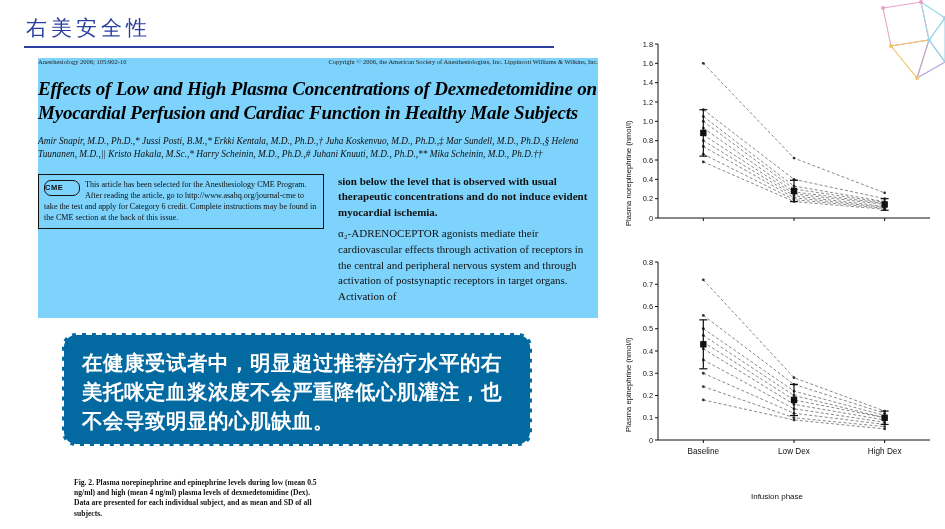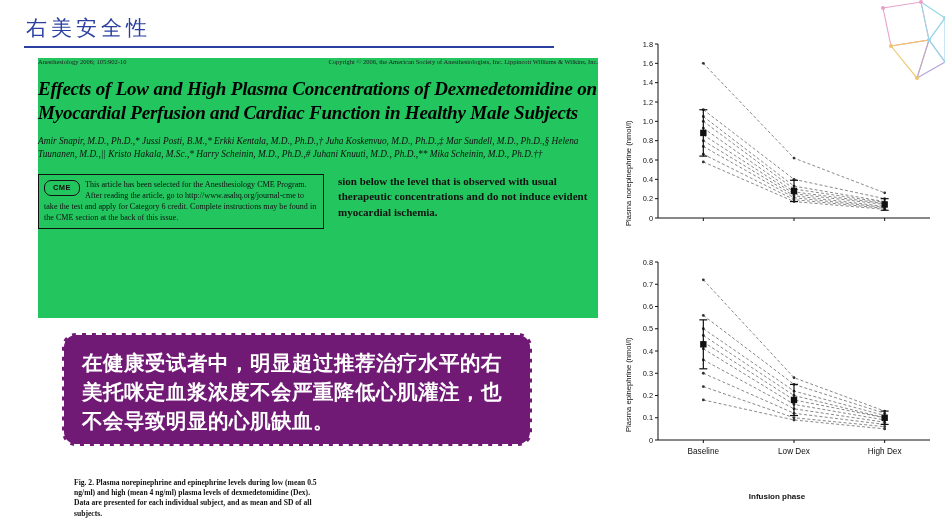--- a/index.html
+++ b/index.html
@@ -45,21 +45,21 @@
     pointer-events: none;
   }
 
   
   #article-scan {
     position: absolute;
     left: 38px;
     top: 58px;
     width: 560px;
     height: 260px;
-    background: #22c55e;
+    background: #7dd3fc;
     color: #111111;
   }
   .art-head {
     display: flex;
     justify-content: space-between;
     font-size: 6.5px;
     color: #222;
     font-family: "Liberation Serif", serif;
     border-bottom: 0px;
     padding-bottom: 2px;
@@ -102,21 +102,20 @@
   }
   .cme-badge {
     float: left;
     width: 34px;
     height: 14px;
     border: 1.2px solid #111;
     border-radius: 7px;
     margin: 1px 5px 1px 0;
     font-size: 7.5px;
     font-weight: bold;
-    text-align: center;
     line-height: 14px;
     letter-spacing: 0.5px;
     font-family: "Liberation Sans", sans-serif;
   }
   .art-col-right {
     width: 250px;
     font-family: "Liberation Serif", serif;
     font-size: 11px;
     line-height: 1.42;
     color: #111;
@@ -124,21 +123,21 @@
   .art-col-right p { margin: 0 0 6px 0; }
   .art-col-right .bold-lead { font-weight: bold; }
 
   
   #callout {
     position: absolute;
     left: 62px;
     top: 333px;
     width: 470px;
     height: 113px;
-    background: #701a75;
+    background: #0369a1;
     border: 2px dashed #ffffff;
     border-radius: 14px;
     box-sizing: border-box;
     padding: 13px 16px 10px 18px;
     color: #ffffff;
     font-size: 20.5px;
     font-weight: bold;
     line-height: 1.42;
     letter-spacing: 0.5px;
   }
@@ -158,21 +157,21 @@
     position: absolute;
     transform: rotate(-90deg);
     transform-origin: left top;
     font-size: 7.6px;
     color: #111;
     white-space: nowrap;
   }
   #x-axis-title {
     position: absolute;
     font-size: 8px;
-    font-weight: bold;
+    font-weight: normal;
     color: #111;
     text-align: center;
     width: 100%;
   }
   #fig-caption {
     position: absolute;
     left: 74px;
     top: 478px;
     width: 252px;
     font-family: "Liberation Serif", serif;
@@ -219,20 +218,21 @@
   <div class="art-authors">Amir Snapir, M.D., Ph.D.,* Jussi Posti, B.M.,* Erkki Kentala, M.D., Ph.D.,† Juha Koskenvuo, M.D., Ph.D.,‡ Mar Sundell, M.D., Ph.D.,§ Helena Tuunanen, M.D.,|| Kristo Hakala, M.Sc.,* Harry Scheinin, M.D., Ph.D.,# Juhani Knuuti, M.D., Ph.D.,** Mika Scheinin, M.D., Ph.D.††</div>
   <div class="art-cols">
     <div class="art-col-left">
       <div class="cme-box">
         <span class="cme-badge">CME</span>
         <span>This article has been selected for the Anesthesiology CME Program. After reading the article, go to http://www.asahq.org/journal-cme to take the test and apply for Category 6 credit. Complete instructions may be found in the CME section at the back of this issue.</span>
       </div>
     </div>
     <div class="art-col-right">
       <p class="bold-lead">sion below the level that is observed with usual therapeutic concentrations and do not induce evident myocardial ischemia.</p>
+      <p>α₂-ADRENOCEPTOR agonists mediate their cardiovascular effects through activation of receptors in the central and peripheral nervous system and through activation of postsynaptic receptors in target organs. Activation of</p>
     </div>
   </div>
 </div>
 
 <div id="callout">在健康受试者中，明显超过推荐治疗水平的右美托咪定血浆浓度不会严重降低心肌灌注，也不会导致明显的心肌缺血。</div>
 
 <div id="figure-panel">
 
   <div class="chart-box" style="position:absolute; left:0; top:0; width:326px; height:200px;">
     <div class="axis-title-y" style="left:12px; top:190px;">Plasma norepinephrine (nmol/l)</div>

